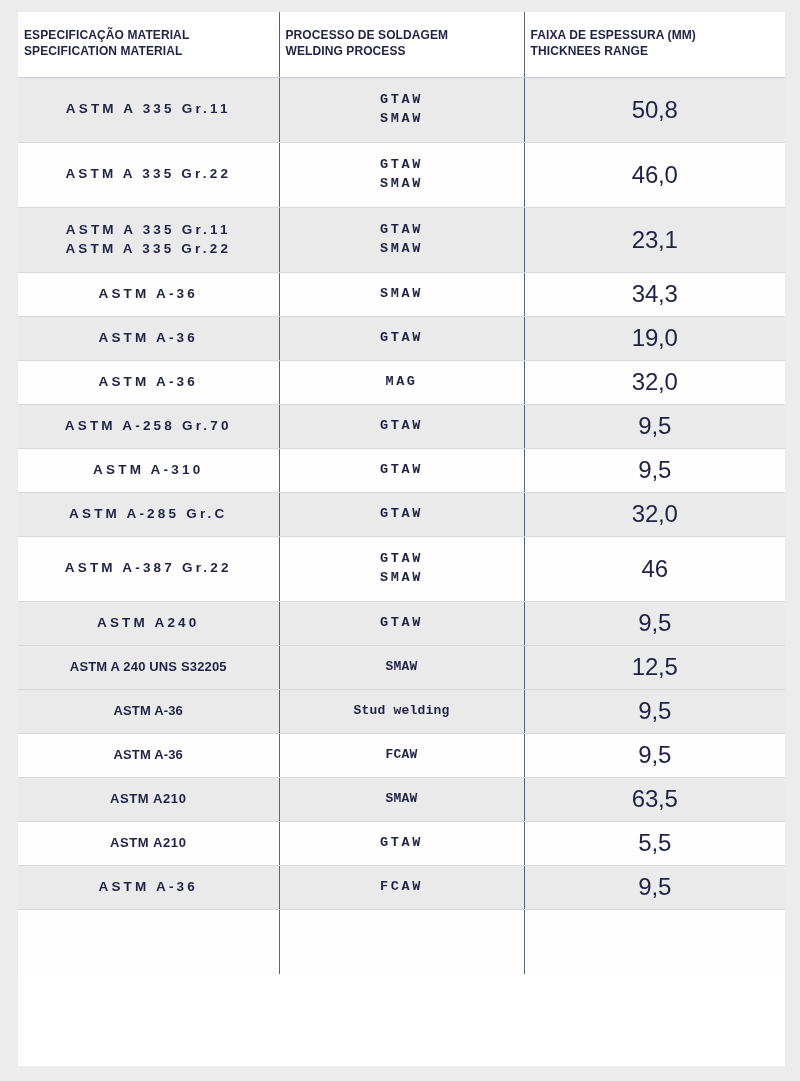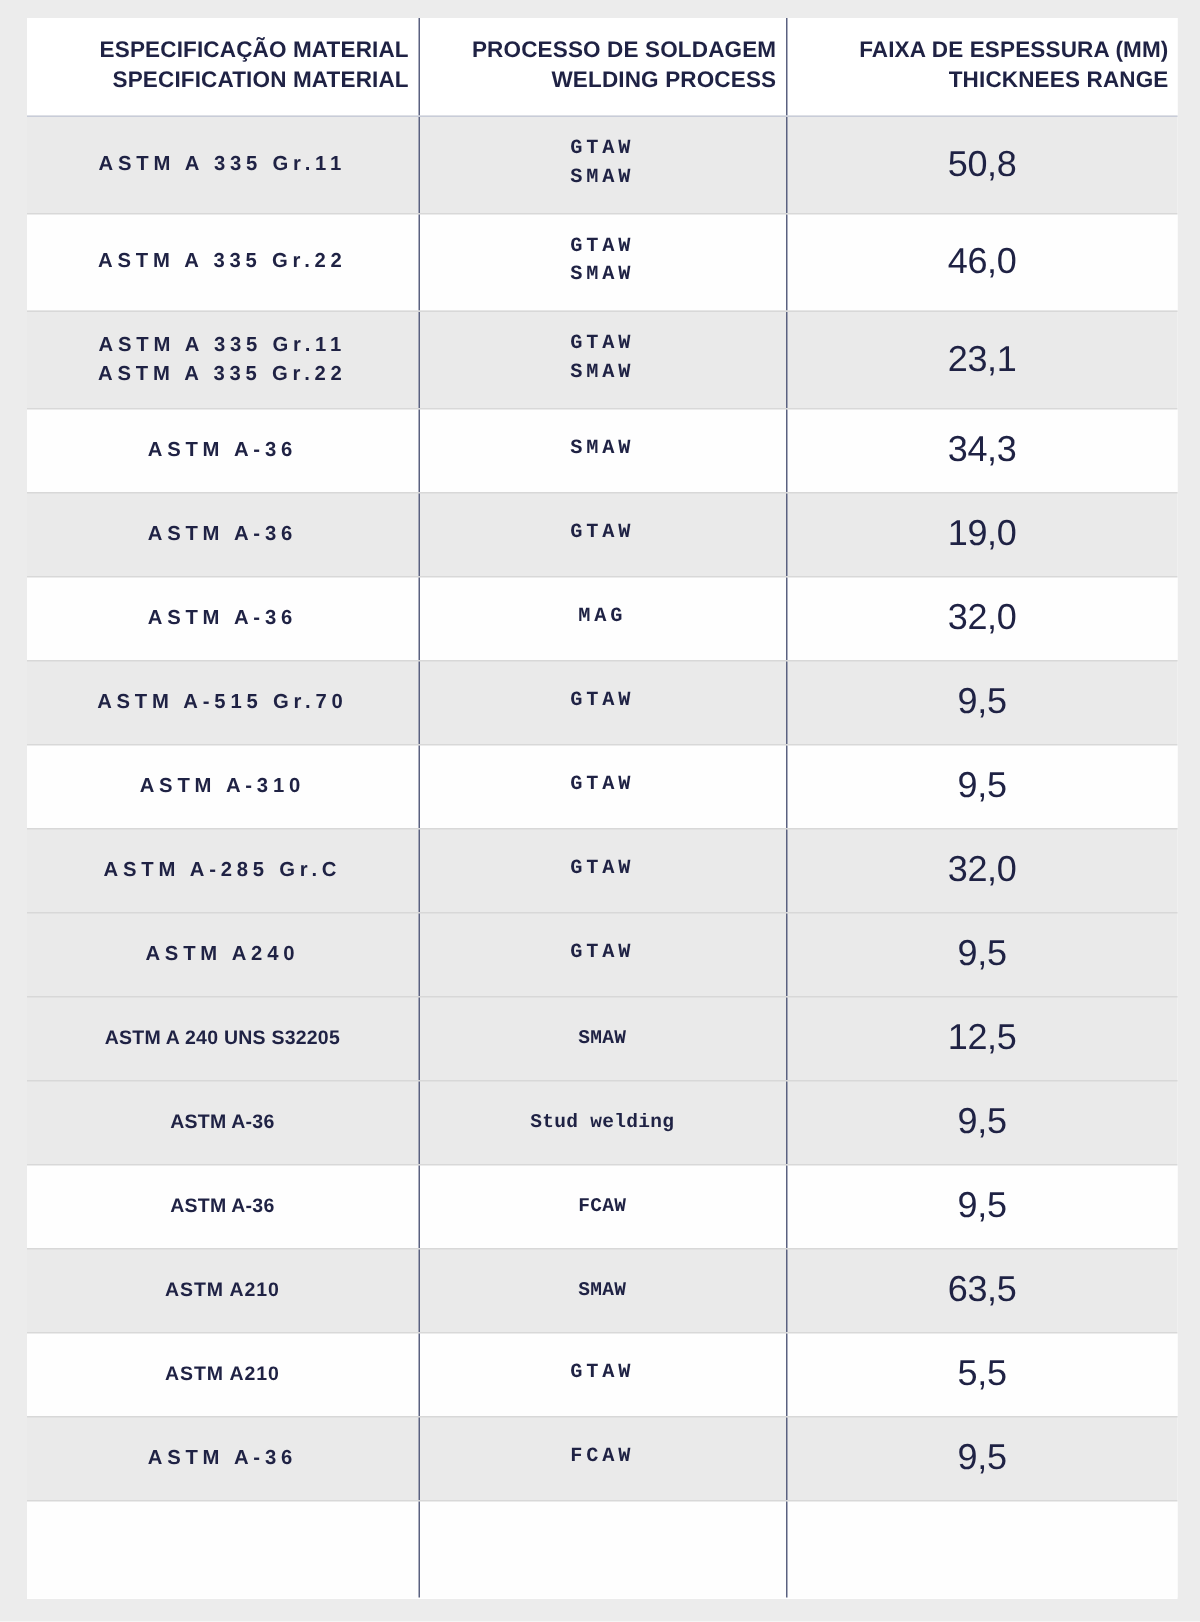--- a/index.html
+++ b/index.html
@@ -31,25 +31,25 @@
   }
 
   col.col-material { width: 261px; }
   col.col-process  { width: 245px; }
   col.col-thick    { width: 261px; }
 
   
   thead th {
     background: #ffffff;
     color: #1f2244;
-    font-size: 15px;
+    font-size: 12px;
     font-weight: bold;
     letter-spacing: 0.1px;
     line-height: 1.32;
-    text-align: right;
+    text-align: left;
     vertical-align: middle;
     height: 65px;
     padding: 4px 6px;
     border-bottom: 1px solid #c8ccd8;
   }
   thead th.div-left { border-left: 1.3px solid #5a6180; }
 
   .hdr-line { display: block; white-space: nowrap; }
 
   
@@ -58,21 +58,21 @@
     text-align: center;
     vertical-align: middle;
     padding: 6px 4px;
     border-bottom: 1px solid #d8d8d8;
   }
   tbody td.div-left { border-left: 1.3px solid #5a6180; }
 
   tbody tr.shade td { background: #eaeaea; }
   tbody tr.plain td { background: #fefefe; }
 
-  tbody tr.h1 td { height: 56px; }
+  tbody tr.h1 td { height: 44px; }
   tbody tr.h2 td { height: 65px; }
 
   
   .cell-line { display: block; white-space: nowrap; }
 
   .mat {
     font-size: 13.5px;
     font-weight: bold;
     letter-spacing: 3.2px;
     line-height: 1.35;
@@ -198,21 +198,21 @@
           </td>
           <td class="div-left">
             <span class="cell-line proc">MAG</span>
           </td>
           <td class="div-left">
             <span class="cell-line thick">32,0</span>
           </td>
         </tr>
         <tr class="shade h1">
           <td>
-            <span class="cell-line mat">ASTM A-515 Gr.70</span>
+            <span class="cell-line mat">ASTM A-258 Gr.70</span>
           </td>
           <td class="div-left">
             <span class="cell-line proc">GTAW</span>
           </td>
           <td class="div-left">
             <span class="cell-line thick">9,5</span>
           </td>
         </tr>
         <tr class="plain h1">
           <td>
@@ -227,20 +227,32 @@
         </tr>
         <tr class="shade h1">
           <td>
             <span class="cell-line mat">ASTM A-285 Gr.C</span>
           </td>
           <td class="div-left">
             <span class="cell-line proc">GTAW</span>
           </td>
           <td class="div-left">
             <span class="cell-line thick">32,0</span>
+          </td>
+        </tr>
+        <tr class="plain h2">
+          <td>
+            <span class="cell-line mat">ASTM A-387 Gr.22</span>
+          </td>
+          <td class="div-left">
+            <span class="cell-line proc">GTAW</span>
+            <span class="cell-line proc">SMAW</span>
+          </td>
+          <td class="div-left">
+            <span class="cell-line thick">46</span>
           </td>
         </tr>
         <tr class="shade h1">
           <td>
             <span class="cell-line mat">ASTM A240</span>
           </td>
           <td class="div-left">
             <span class="cell-line proc">GTAW</span>
           </td>
           <td class="div-left">

